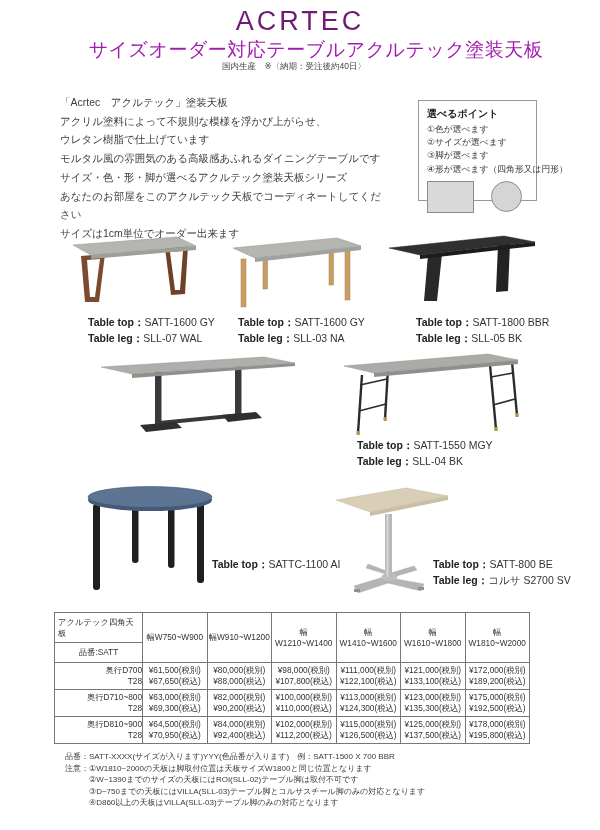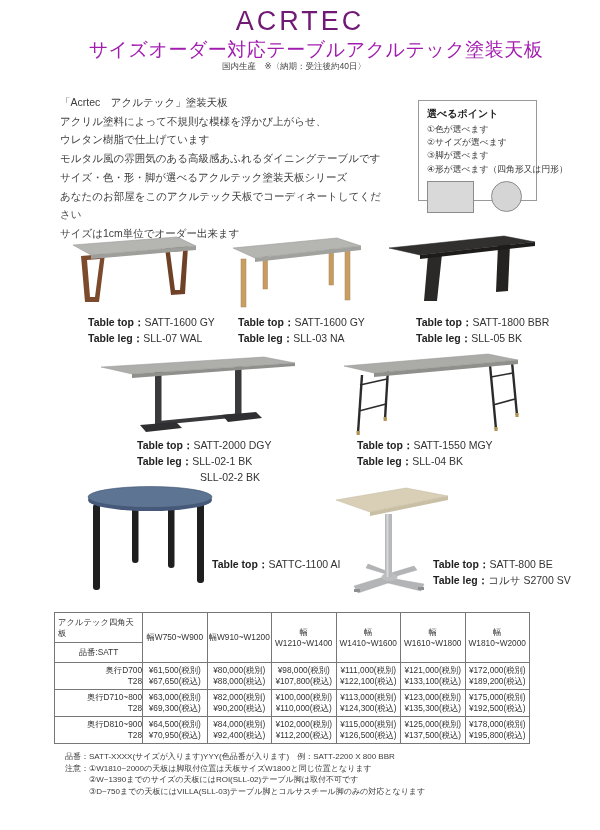--- a/index.html
+++ b/index.html
@@ -117,25 +117,20 @@
 
   <svg class="pimg" style="left:98px;top:355px" width="200" height="82" viewBox="0 0 200 82">
     <rect x="57" y="16" width="6.5" height="56" fill="#3a3a3c"></rect>
     <rect x="137" y="10" width="6.5" height="54" fill="#3a3a3c"></rect>
     <polygon points="61,66 143,58 143,62 61,70" fill="#39393b"></polygon>
     <polygon points="42,70 78,67 84,73 48,77" fill="#2f2f31"></polygon>
     <polygon points="124,60 158,57 164,63 130,67" fill="#2f2f31"></polygon>
     <polygon points="3,12 166,2 197,8 34,19" fill="#aeaeab" stroke="#97979a" stroke-width="0.5"></polygon>
     <polygon points="34,19 197,8 197,11 34,23" fill="#8f8f8c"></polygon>
   </svg>
-  <div class="plabel" style="left:137px;top:437px">
-    <div><span class="pl-b">Table top</span><span class="pl-b">：</span><span>SATT-2000 DGY</span></div>
-    <div><span class="pl-b">Table leg</span><span class="pl-b">：</span><span>SLL-02-1 BK</span></div>
-    <div class="pl-indent"><span>SLL-02-2 BK</span></div>
-  </div>
 
   <svg class="pimg" style="left:338px;top:351px" width="185" height="86" viewBox="0 0 185 86">
     <g stroke="#2b2b2b" stroke-width="2.4" fill="none">
       <line x1="24" y1="24" x2="20" y2="82"></line>
       <line x1="50" y1="18" x2="47" y2="68"></line>
       <line x1="152" y1="14" x2="158" y2="78"></line>
       <line x1="174" y1="11" x2="179" y2="64"></line>
     </g>
     <g stroke="#2b2b2b" stroke-width="1.6" fill="none">
       <line x1="22" y1="34" x2="49" y2="28"></line>
@@ -303,19 +298,20 @@
           </td>
       <td class="price-cell">
             <div>¥178,000(税別)</div>
             <div>¥195,800(税込)</div>
           </td>
     </tr>
   </tbody>
     </table>
 
   <div class="notes">
-    <div class="note-row">品番：SATT-XXXX(サイズが入ります)YYY(色品番が入ります)　例：SATT-2200 X 800 BBR</div>
+    <div class="note-row">品番：SATT-XXXX(サイズが入ります)YYY(色品番が入ります)　例：SATT-1500 X 700 BBR</div>
     <div class="note-row"><span>注意：</span><span>①W1810~2000の天板は脚取付位置は天板サイズW1800と同じ位置となります</span></div>
     <div class="note-row note-indent">②W~1390までのサイズの天板にはROI(SLL-02)テーブル脚は取付不可です</div>
     <div class="note-row note-indent">③D~750までの天板にはVILLA(SLL-03)テーブル脚とコルサスチール脚のみの対応となります</div>
+    <div class="note-row note-indent">④D860以上の天板はVILLA(SLL-03)テーブル脚のみの対応となります</div>
   </div>
 
 </div>
 
 </body></html>

